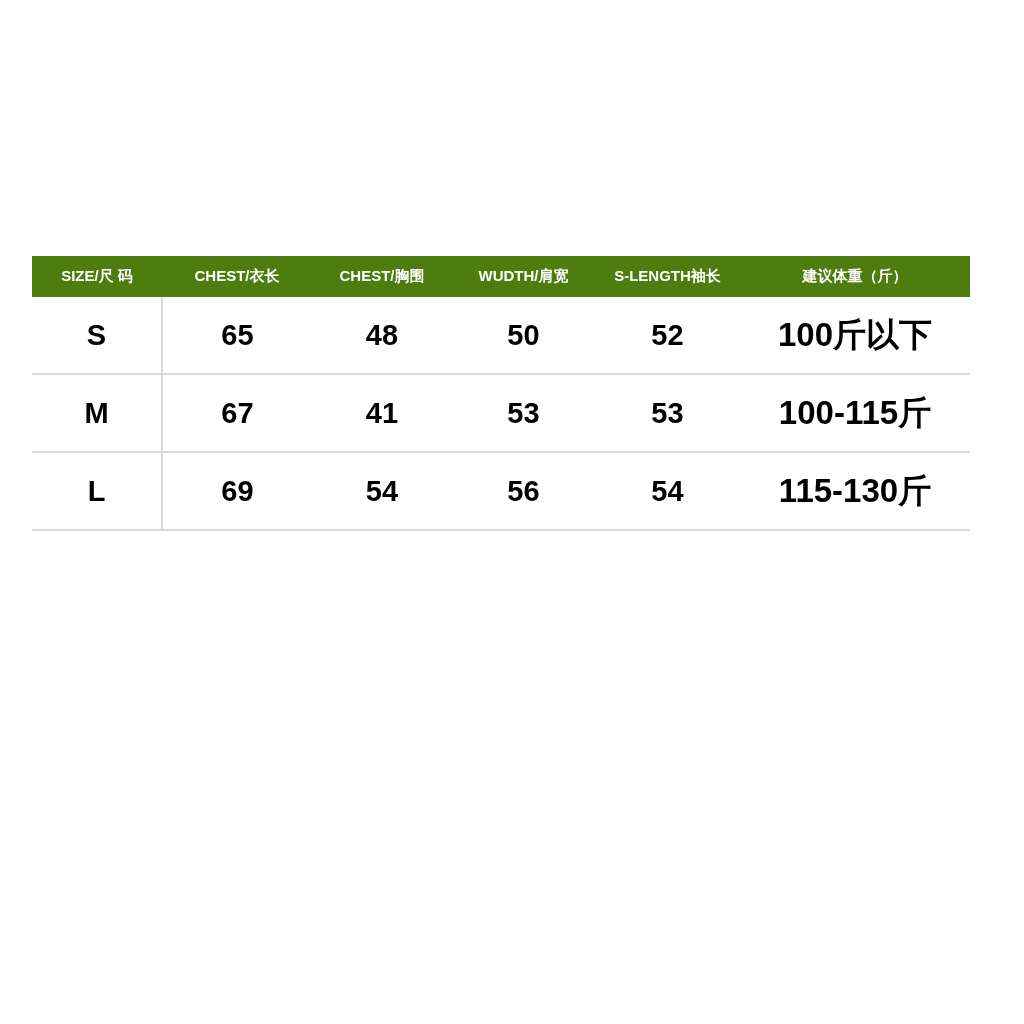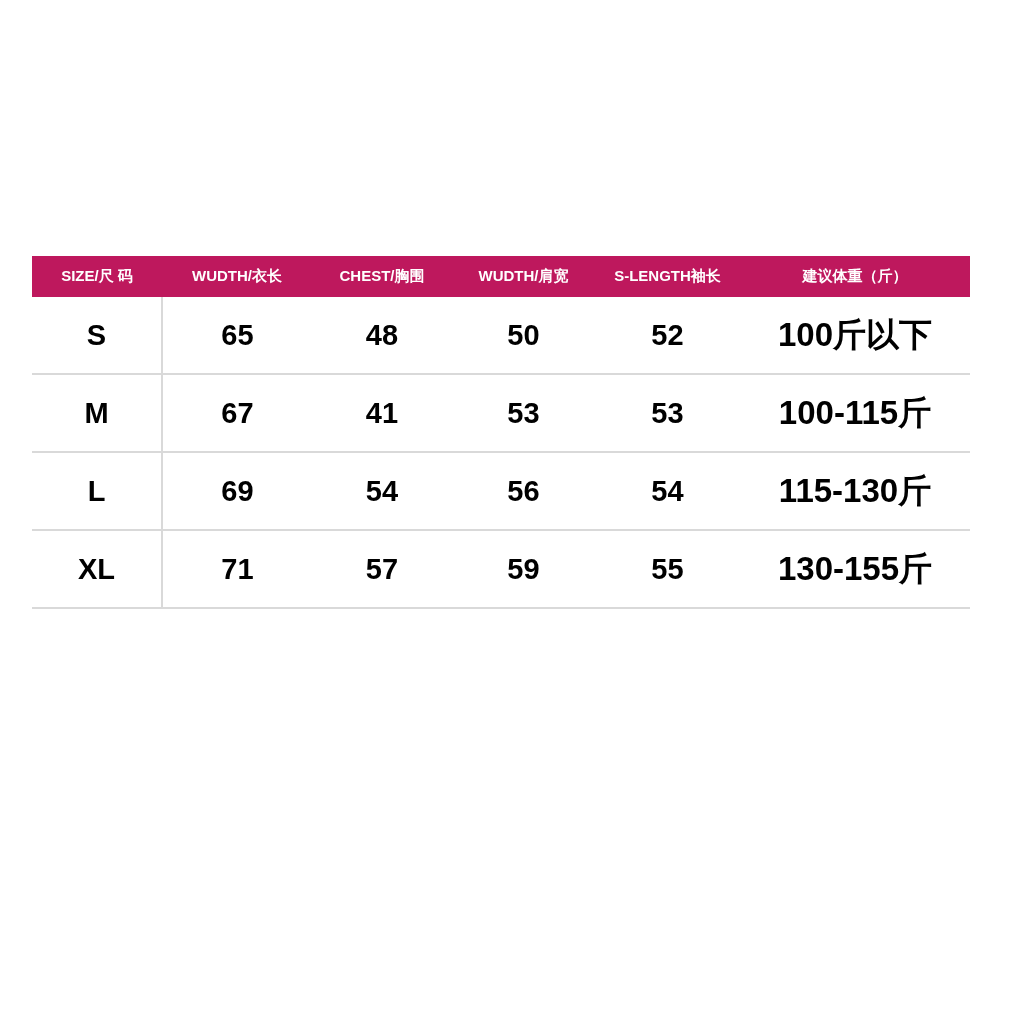--- a/index.html
+++ b/index.html
@@ -23,21 +23,21 @@
   }
 
   table.chart {
     border-collapse: collapse;
     width: 938px;
     table-layout: fixed;
   }
 
   
   table.chart thead tr {
-    background: #be185d;
+    background: #4d7c0f;
     padding-left: 10px;
   }
   table.chart thead th {
     color: #ffffff;
     font-size: 15px;
     font-weight: 700;
     height: 41px;
     padding: 0;
     text-align: center;
     vertical-align: middle;
@@ -91,21 +91,21 @@
       <col class="c-size">
       <col class="c-length">
       <col class="c-chest">
       <col class="c-width">
       <col class="c-sleeve">
       <col class="c-weight">
     </colgroup>
     <thead>
       <tr>
         <th>SIZE/尺 码</th>
-        <th>WUDTH/衣长</th>
+        <th>CHEST/衣长</th>
         <th>CHEST/胸围</th>
         <th>WUDTH/肩宽</th>
         <th>S-LENGTH袖长</th>
         <th>建议体重（斤）</th>
       </tr>
     </thead>
     <tbody>
       <tr>
         <td class="size-cell">S</td>
         <td class="num-cell">65</td>
@@ -123,23 +123,15 @@
         <td class="weight-cell">100-115斤</td>
       </tr>
       <tr>
         <td class="size-cell">L</td>
         <td class="num-cell">69</td>
         <td class="num-cell">54</td>
         <td class="num-cell">56</td>
         <td class="num-cell">54</td>
         <td class="weight-cell">115-130斤</td>
       </tr>
-      <tr>
-        <td class="size-cell">XL</td>
-        <td class="num-cell">71</td>
-        <td class="num-cell">57</td>
-        <td class="num-cell">59</td>
-        <td class="num-cell">55</td>
-        <td class="weight-cell">130-155斤</td>
-      </tr>
     </tbody>
   </table>
 </div>
 
 </body></html>

